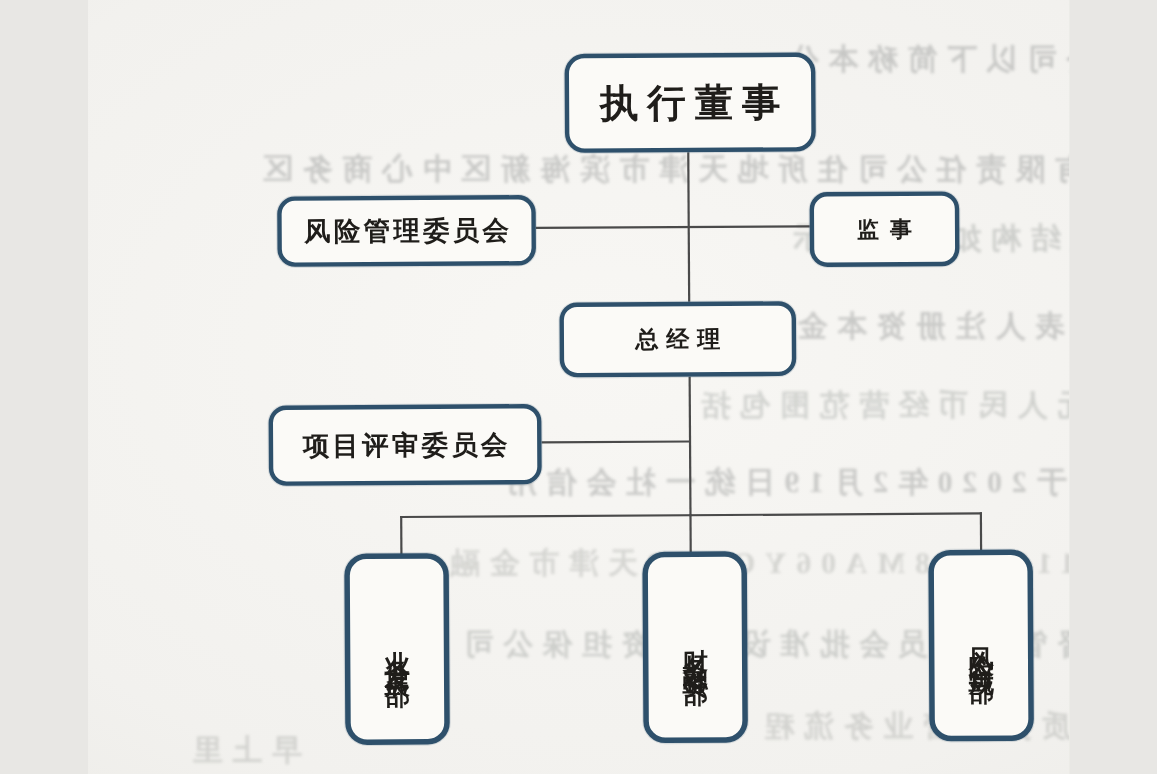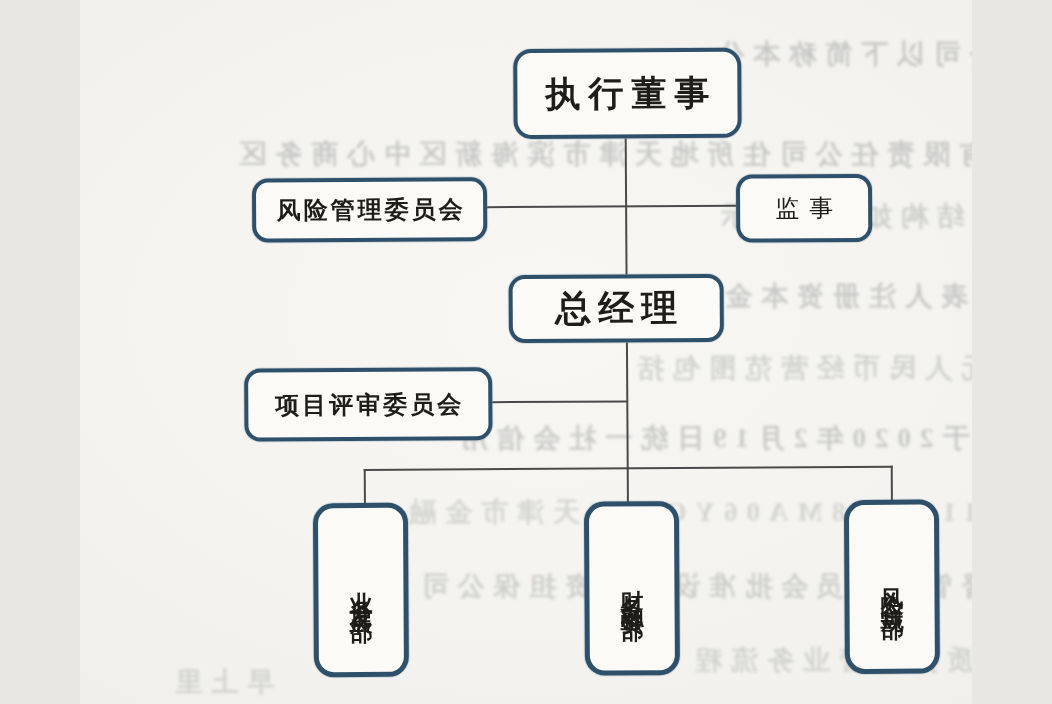--- a/index.html
+++ b/index.html
@@ -48,23 +48,23 @@
     display:flex;align-items:center;justify-content:center;
     color:#1f1d1a;
     box-shadow:0 0 0 1px rgba(46,80,107,0.15);
   }
   .node .lbl{text-align:center;}
   .n-exec{left:435px;top:49px;width:228px;height:90px;border-radius:18px;}
   .n-exec .lbl{font-size:35px;font-weight:700;letter-spacing:8px;margin-right:-8px;}
   .n-rmc{left:173px;top:177px;width:235px;height:64px;}
   .n-rmc .lbl{font-size:24px;font-weight:700;letter-spacing:3px;margin-right:-3px;}
   .n-sup{left:657px;top:176px;width:136px;height:68px;}
-  .n-sup .lbl{font-size:24px;font-weight:400;letter-spacing:10px;margin-right:-10px;}
+  .n-sup .lbl{font-size:20px;font-weight:700;letter-spacing:10px;margin-right:-10px;}
   .n-gm{left:429px;top:275px;width:215px;height:68px;}
-  .n-gm .lbl{font-size:36px;font-weight:700;letter-spacing:7px;margin-right:-7px;}
+  .n-gm .lbl{font-size:21px;font-weight:700;letter-spacing:7px;margin-right:-7px;}
   .n-prc{left:164px;top:367px;width:248px;height:73px;}
   .n-prc .lbl{font-size:24px;font-weight:700;letter-spacing:3px;margin-right:-3px;}
   .n-vert{top:502px;width:95px;height:174px;border-radius:20px;border-width:5px;}
   .n-bd{left:232px;}
   .n-ff{left:503px;}
   .n-rc{left:763px;}
   .n-vert .lbl{
     writing-mode:vertical-rl;
     text-orientation:upright;
     font-size:23px;font-weight:700;

